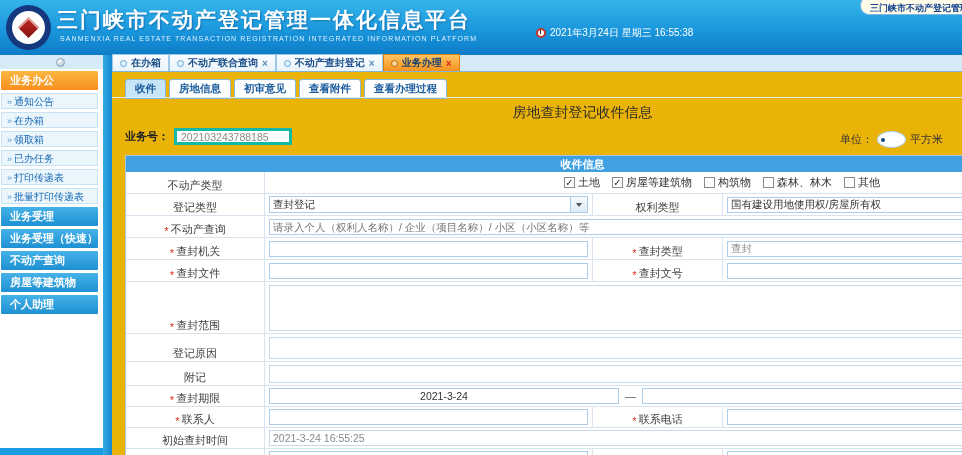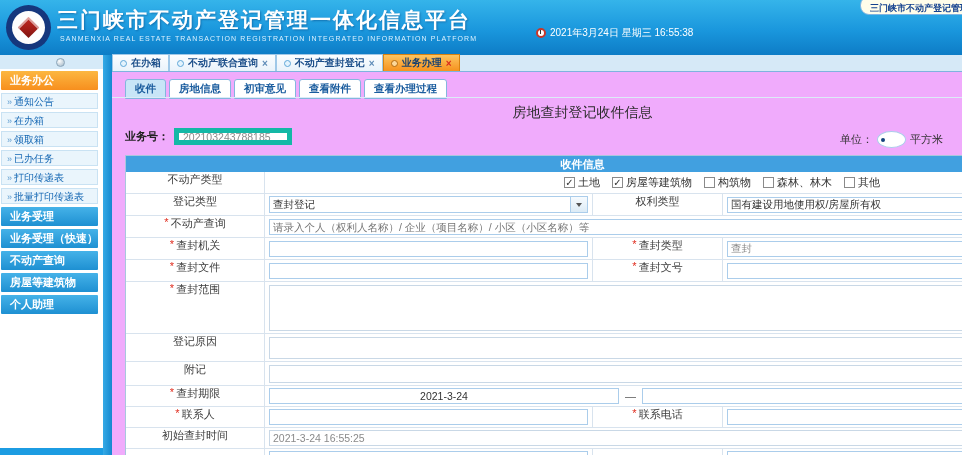--- a/index.html
+++ b/index.html
@@ -55,46 +55,46 @@
   .mtab { display:flex; align-items:center; gap:4px; height:17px; padding:0 7px;
     font-size:10px; font-weight:bold; color:#1c4f8a; cursor:pointer;
     background:linear-gradient(180deg,#fbfdff,#e9f3fb); border:1px solid #9fc8e8; border-bottom:none; }
   .mtab .dot { width:7px; height:7px; border-radius:50%; border:1px solid #5fa7d8; background:#e3f3fd; }
   .mtab .cls { font-size:10px; color:#5f8cb8; font-weight:bold; }
   .mtab.active { background:linear-gradient(180deg,#fdc45f,#f6921e); border-color:#d9820f; color:#17406f; }
   .mtab.active .dot { border-color:#b36a10; background:#fcd89a; }
   .mtab.active .cls { color:#d82a1c; }
 
   
-  #panel { position:absolute; left:112px; top:72px; width:850px; height:383px; background:#f0abfc; }
+  #panel { position:absolute; left:112px; top:72px; width:850px; height:383px; background:#eab308; }
   .subtabs { position:absolute; left:13px; top:7px; display:flex; gap:3px; }
   .stab { padding:2px 9px 2px 9px; font-size:10.5px; font-weight:bold; color:#1a5c9e;
     border:1px solid #84b6de; border-radius:3px 3px 0 0; background:#fff; cursor:pointer; white-space:nowrap; }
   .stab.active { background:#c8e5f7; }
   .subtab-line { position:absolute; left:0; top:25px; width:850px; height:1px; background:#dcebf6; }
 
   .form-title { position:absolute; left:13px; top:32px; width:915px; text-align:center;
     font-size:14px; color:#2b2b2b; }
 
   .biz-row { position:absolute; left:13px; top:56px; display:flex; align-items:center; gap:5px; }
   .biz-label { font-size:11px; font-weight:bold; color:#222; }
-  .biz-inp { width:118px; height:17px; border:5px solid #14b8a6; font-size:10.5px; color:#8a8a8a;
+  .biz-inp { width:118px; height:17px; border:3px solid #14b8a6; font-size:10.5px; color:#8a8a8a;
     padding:0 4px; font-family:inherit; }
   .unit-group { position:absolute; left:728px; top:59px; display:flex; align-items:center; gap:4px;
     font-size:11px; color:#333; white-space:nowrap; }
   .radio { width:10px; height:10px; border-radius:50%; border:1px solid #777; background:#fff;
     display:inline-flex; align-items:center; justify-content:center; }
   .radio.sel:after { content:""; width:4px; height:4px; border-radius:50%; background:#14427e; }
 
   
   .tbl { position:absolute; left:13px; top:83px; width:915px; border:1px solid #a9c6de; background:#fff; }
   .t-head { height:16px; line-height:16px; background:#41a0e0; color:#fff; font-size:11px;
     font-weight:bold; text-align:center; }
   .trow { display:grid; grid-template-columns:139px 328px 130px 316px; }
-  .lc { display:flex; align-items:flex-start; justify-content:center; font-size:11px; color:#3c3c3c;
+  .lc { display:flex; align-items:flex-end; justify-content:center; font-size:11px; color:#3c3c3c;
     border-right:1px solid #d8e3ee; border-bottom:1px solid #d8e3ee; gap:1px; }
   .fc { display:flex; align-items:center; padding:2px 4px; border-right:1px solid #d8e3ee;
     border-bottom:1px solid #d8e3ee; }
   .fc:last-child { border-right:none; }
   .span3 { grid-column:2 / 5; }
   .req { color:#e02b1d; font-size:11px; margin-right:1px; }
   .h22 { height:22px; } .h52 { height:52px; } .h28 { height:28px; } .h24 { height:24px; }
   .h21 { height:21px; } .h12 { height:12px; }
 
   .inp { width:100%; height:16px; border:1px solid #abcdeb; font-size:10.5px; color:#333;

